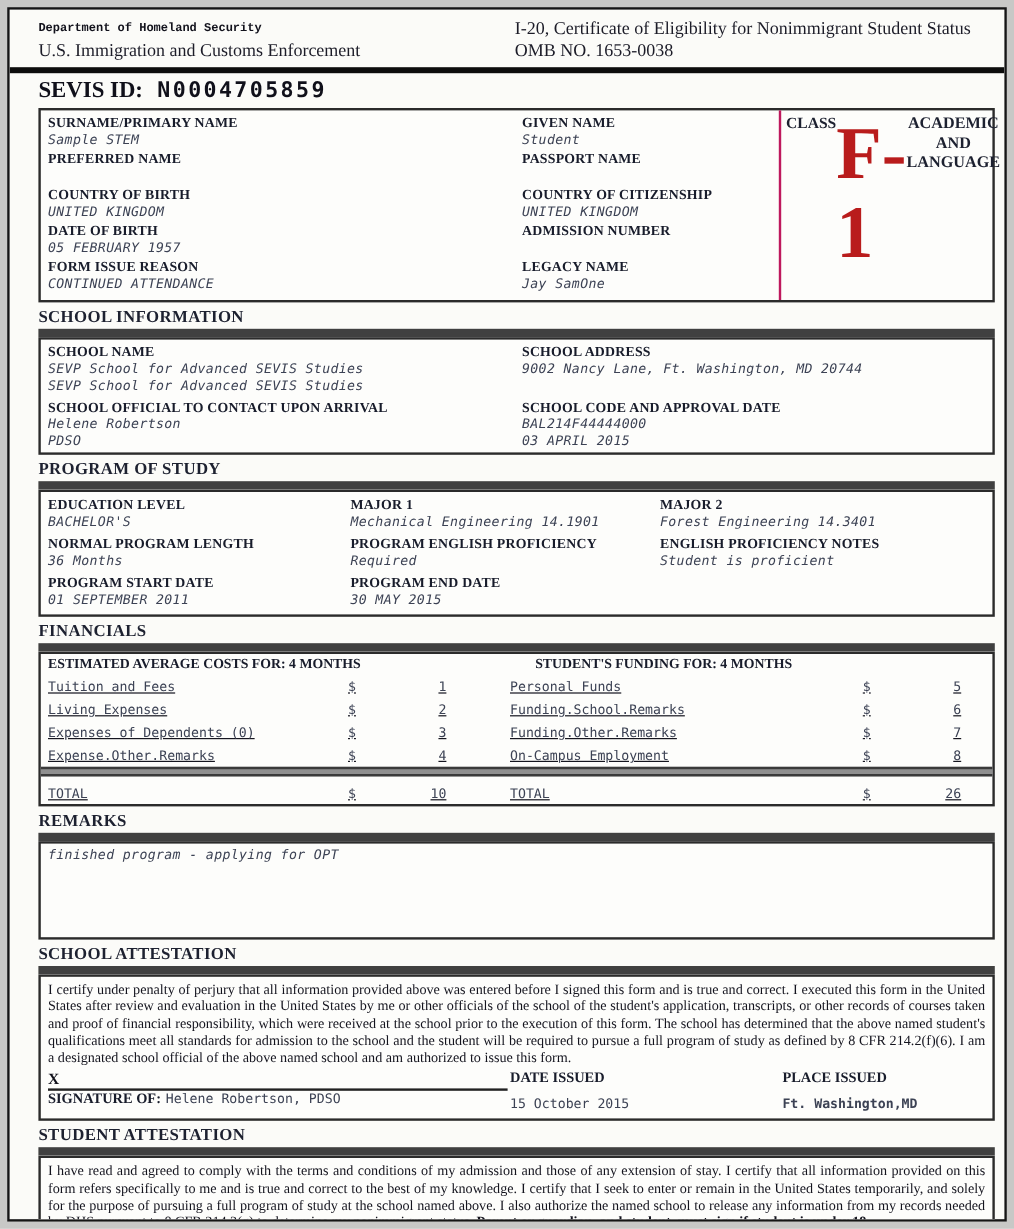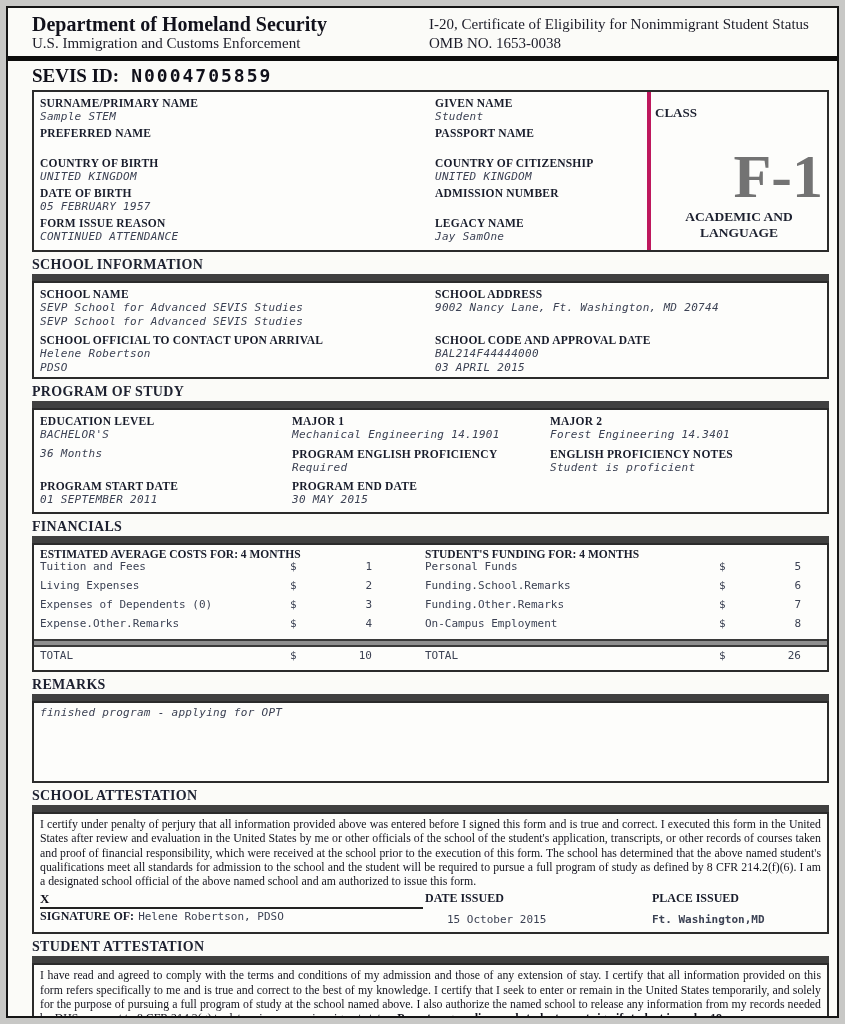--- a/index.html
+++ b/index.html
@@ -13,21 +13,21 @@
   }
   .page{
     position:absolute;left:6px;top:6px;right:6px;bottom:6px;
     background:#fbfbf8;
     border:2px solid #151515;
     overflow:hidden;
   }
   
   .hdr{display:flex;padding:7px 10px 0 24px;}
   .hdr-left{width:397px;}
-  .hdr-line1{font-weight:bold;font-size:20px;line-height:19px;color:#12121c;}
+  .hdr-line1{font-weight:bold;font-size:10px;line-height:19px;color:#12121c;font-family:Liberation Mono, monospace;}
   .hdr-line2{font-size:15px;line-height:19px;color:#1c1c28;}
   .hdr-right{flex:1;}
   .thick-rule{height:5px;background:#0d0d0d;margin-top:3px;}
   .sevis-row{padding:4px 24px 3px;font-size:19px;font-weight:bold;color:#10101a;}
   .sevis-val{font-family:"DejaVu Sans Mono",monospace;font-weight:bold;margin-left:12px;letter-spacing:2px;font-size:18px;}
   
   .content{padding:0 8px 0 24px;}
   .box{border:2px solid #2b2b2b;background:#fdfdfb;}
   .sec-head{
     font-size:14px;font-weight:bold;color:#1d2130;
@@ -35,36 +35,36 @@
     padding:3px 0 1px;margin-top:2px;letter-spacing:0.3px;
   }
   .flabel{font-weight:bold;font-size:11.5px;line-height:14px;color:#181c2b;letter-spacing:0.2px;white-space:nowrap;}
   .fvalue{font-family:"DejaVu Sans Mono",monospace;font-size:11px;line-height:14px;color:#3c4254;letter-spacing:0.3px;white-space:nowrap;font-style:italic;}
   
   .personal{display:flex;height:158px;}
   .p-col{padding:4px 0 0 6px;}
   .p-col-l{width:389px;}
   .p-col-m{flex:1;}
   .p-row{height:30px;}
-  .class-cell{width:168px;border-left:4px solid #be185d;padding:13px 4px;display:flex;flex-direction:column;}
+  .class-cell{width:168px;border-left:2px solid #be185d;padding:3px 4px;display:flex;flex-direction:row;}
   .class-lab{font-weight:bold;font-size:13px;color:#1d2130;}
-  .class-val{font-size:62px;font-weight:bold;text-align:right;line-height:66px;color:#737373;margin-top:22px;}
+  .class-val{font-size:62px;font-weight:bold;text-align:left;line-height:66px;color:#b91c1c;margin-top:0;}
   .class-sub{font-weight:bold;font-size:13.5px;text-align:center;line-height:16px;color:#1d2130;margin-top:0;}
   
   .school{display:flex;height:94px;}
   .s-row1{height:46px;}
   
   .program{display:grid;grid-template-columns:252px 258px auto;padding:4px 0 0 6px;height:98px;}
   .pg-cell{height:32px;}
   
   .fin{padding:3px 0 2px;}
-  .fin-headrow{display:flex;padding-left:6px;}
+  .fin-headrow{display:flex;padding-left:6px;gap:21px;}
   .fin-h{font-weight:bold;font-size:11.5px;color:#181c2b;}
   .fin-h-l{width:385px;}
-  .fin-row{display:flex;padding-left:6px;height:19px;align-items:flex-start;}
+  .fin-row{display:flex;padding-left:6px;height:19px;align-items:flex-end;text-decoration:underline;}
   .fr-lab{font-family:"DejaVu Sans Mono",monospace;font-size:11px;color:#3c4254;width:250px;white-space:nowrap;}
   .fr-cur{font-family:"DejaVu Sans Mono",monospace;font-size:11px;color:#3c4254;width:22px;}
   .fr-val{font-family:"DejaVu Sans Mono",monospace;font-size:11px;color:#3c4254;width:60px;text-align:right;}
   .fr-sp{width:53px;}
   .fr-lab2{font-family:"DejaVu Sans Mono",monospace;font-size:11px;color:#3c4254;width:294px;white-space:nowrap;}
   .fin-divider{height:4px;background:#8f8f8f;border-top:2px solid #3a3a3a;border-bottom:2px solid #3a3a3a;margin:3px 0 2px;}
   
   .remarks-box{height:72px;padding:3px 6px;}
   
   .att-box{padding:3px 6px 4px;}
@@ -187,20 +187,21 @@
       </div>
       <div class="pg-cell">
         <div class="flabel">MAJOR 1</div>
         <div class="fvalue">Mechanical Engineering 14.1901</div>
       </div>
       <div class="pg-cell">
         <div class="flabel">MAJOR 2</div>
         <div class="fvalue">Forest Engineering 14.3401</div>
       </div>
       <div class="pg-cell">
+        <div class="flabel">NORMAL PROGRAM LENGTH</div>
         <div class="fvalue">36 Months</div>
       </div>
       <div class="pg-cell">
         <div class="flabel">PROGRAM ENGLISH PROFICIENCY</div>
         <div class="fvalue">Required</div>
       </div>
       <div class="pg-cell">
         <div class="flabel">ENGLISH PROFICIENCY NOTES</div>
         <div class="fvalue">Student is proficient</div>
       </div>
@@ -280,21 +281,21 @@
       <div class="sigrow" style="height:21px;">
         <span class="abs x-mark u-line" style="left:0;width:49%;">X</span>
         <span class="abs lab-sm" style="left:385px;bottom:3px;">DATE ISSUED</span>
         <span class="abs lab-sm" style="left:612px;bottom:3px;">PLACE ISSUED</span>
       </div>
       <div class="sigrow" style="height:19px;">
         <span class="abs" style="left:0;bottom:4px;">
           <span class="sig-of">SIGNATURE OF:</span>
           <span class="mono-sm">Helene Robertson, PDSO</span>
         </span>
-        <span class="abs mono-sm" style="left:407px;bottom:2px;">15 October 2015</span>
+        <span class="abs mono-sm" style="left:385px;bottom:2px;">15 October 2015</span>
         <span class="abs mono-sm" style="left:612px;bottom:2px;font-weight:bold;">Ft. Washington,MD</span>
       </div>
     </div>
 
     <div class="sec-head">STUDENT ATTESTATION</div>
     <div class="box att-box">
       <div class="att-text"><span>I have read and agreed to comply with the terms and conditions of my admission and those of any extension of stay. I certify that all information provided on this form refers specifically to me and is true and correct to the best of my knowledge. I certify that I seek to enter or remain in the United States temporarily, and solely for the purpose of pursuing a full program of study at the school named above. I also authorize the named school to release any information from my records needed by DHS pursuant to 8 CFR 214.3(g) to determine my nonimmigrant status. </span><b>Parent or guardian, and student, must sign if student is under 18.</b></div>
       <div class="sigrow" style="height:23px;">
         <span class="abs x-mark u-line" style="left:0;width:452px;">X</span>
         <span class="abs u-line" style="left:470px;width:310px;height:12px;"></span>

